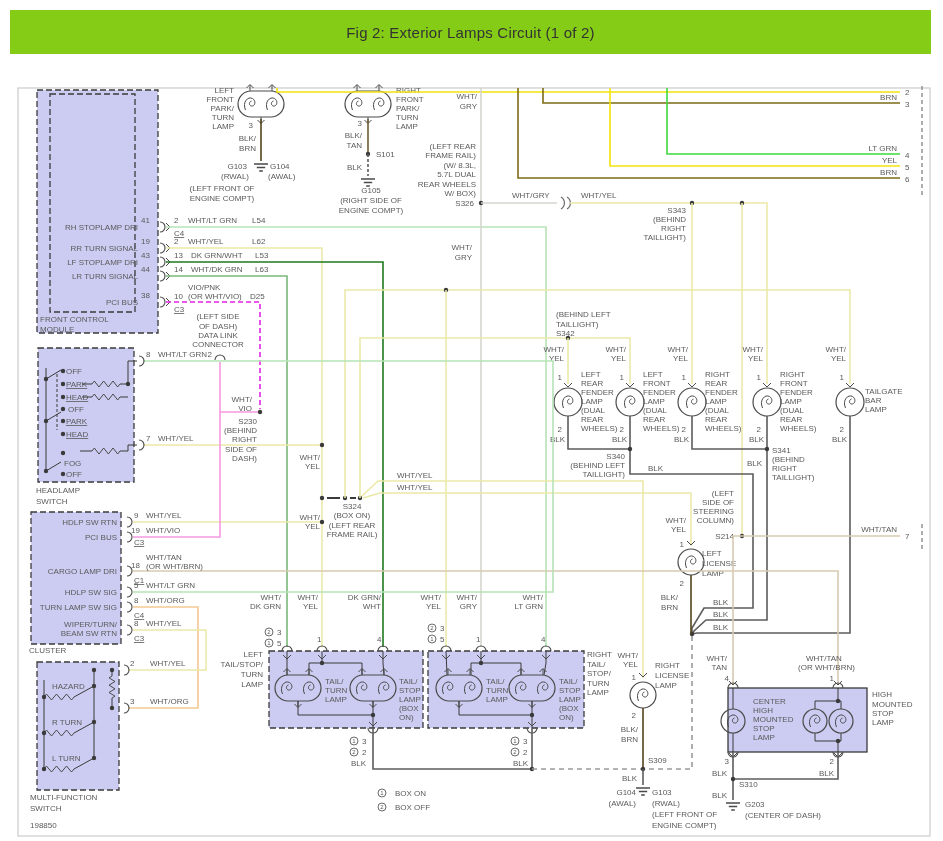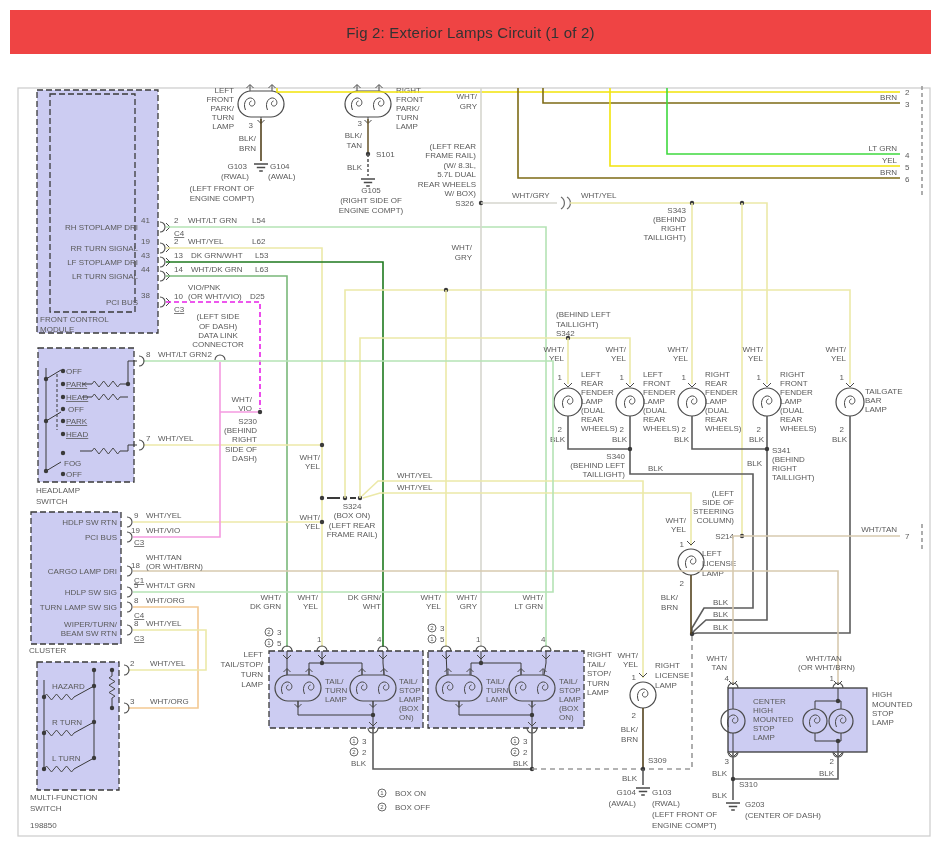--- a/index.html
+++ b/index.html
@@ -1,17 +1,17 @@
 <!DOCTYPE html>
 <html><head>
 <meta charset="utf-8">
 <style>
   html,body{margin:0;padding:0;background:#fff;}
   body{width:943px;height:841px;position:relative;font-family:"Liberation Sans",sans-serif;overflow:hidden;}
-  .banner{position:absolute;left:10px;top:10px;width:921px;height:44px;background:#ef4444;
+  .banner{position:absolute;left:10px;top:10px;width:921px;height:44px;background:#84cc16;
           display:flex;align-items:center;justify-content:center;}
   .banner-title{font-size:15px;color:#333;letter-spacing:.2px;}
   svg text{font-family:"Liberation Sans","DejaVu Sans",sans-serif;}
   .u{text-decoration:underline;}
 </style>
 </head>
 <body>
 
 <div class="banner">
   <span class="banner-title">Fig 2: Exterior Lamps Circuit (1 of 2)</span>

